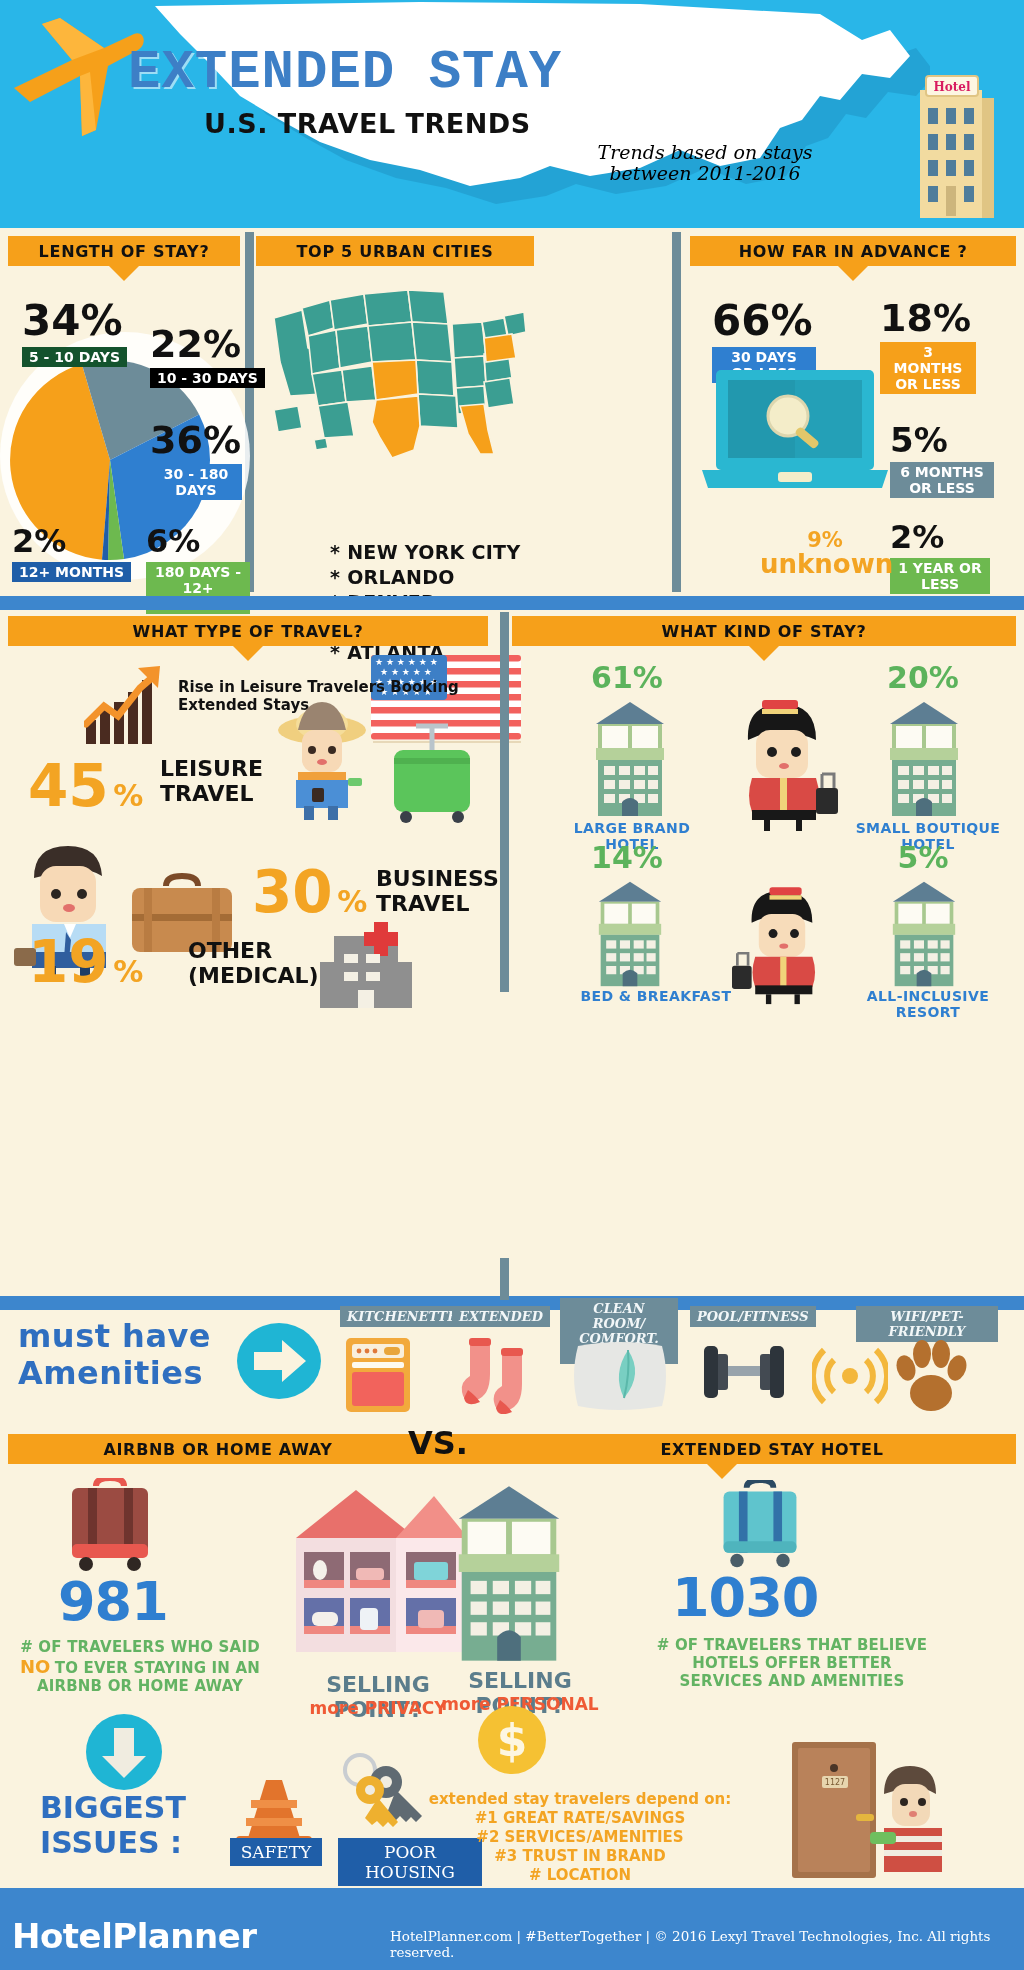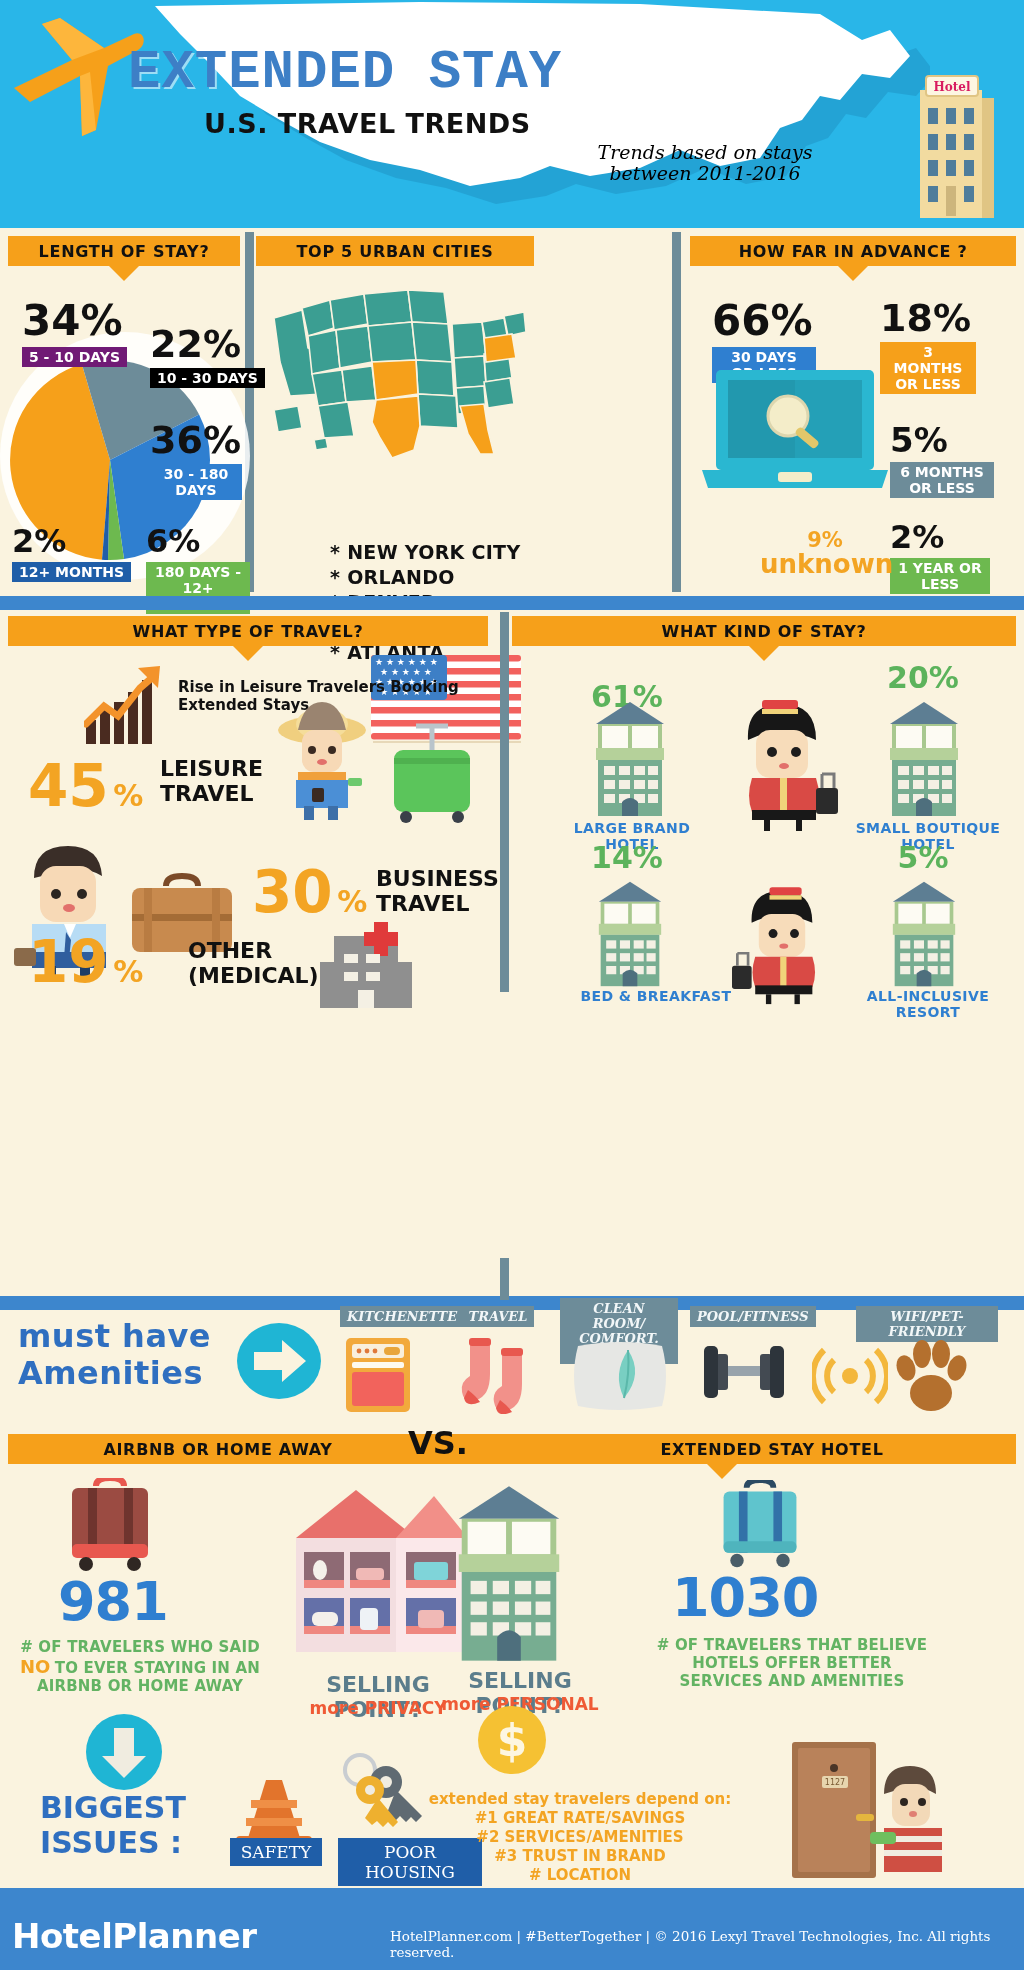--- a/index.html
+++ b/index.html
@@ -207,21 +207,21 @@
         <path d="M0 0 L-28.2 -95.9 A100 100 0 0 1 89.1 -45.4 Z" fill="#6d8c99"></path>
         <path d="M0 0 L89.1 -45.4 A100 100 0 0 1 14 99.0 Z" fill="#2f7fd0"></path>
         <path d="M0 0 L14 99.0 A100 100 0 0 1 -2 99.98 Z" fill="#6db94f"></path>
         <path d="M0 0 L-2 99.98 A100 100 0 0 1 -8 99.7 Z" fill="#1f5ea8"></path>
       </g>
     </svg>
   </div>
 
   <div class="pos" style="left:22px; top:296px;">
     <div class="pct" style="font-size:42px;">34%</div>
-    <div class="chip" style="background:#701a75; margin-top:2px;">5 - 10 DAYS</div>
+    <div class="chip" style="background:#14532d; margin-top:2px;">5 - 10 DAYS</div>
   </div>
 
   <div class="pos" style="left:150px; top:322px;">
     <div class="pct" style="font-size:38px;">22%</div>
     <div class="chip" style="background:#000000; margin-top:2px;">10 - 30 DAYS</div>
   </div>
 
   <div class="pos" style="left:150px; top:418px;">
     <div class="pct" style="font-size:38px;">36%</div>
     <div class="chip" style="background:#2f7fd0; margin-top:2px; width:92px;">30 - 180 DAYS</div>
@@ -447,21 +447,21 @@
       <rect x="28" y="54" width="14" height="9"></rect>
         <rect x="50" y="54" width="14" height="9"></rect>
       <rect x="42" y="72" width="16" height="18"></rect>
     </g>
   </svg>
 
   <div class="obar" style="left:512px; top:616px; width:504px;">
     <span>WHAT KIND OF STAY?</span>
   </div>
 
-  <div class="pos" style="left:572px; top:660px; width:110px; text-align:center;margin-top:19px;">
+  <div class="pos" style="left:572px; top:660px; width:110px; text-align:center;">
     <div class="green-pct">61%</div>
   </div>
   <svg style="position:absolute;left:586px;top:698px;width:88px;height:120px;" viewBox="0 0 88 120">
     <path d="M10 26 L44 4 L78 26 Z" fill="#5d7e93"></path>
     <rect x="12" y="26" width="64" height="28" fill="#a8c88f"></rect>
     <rect x="16" y="28" width="26" height="22" fill="#fdfbf3"></rect>
       <rect x="46" y="28" width="26" height="22" fill="#fdfbf3"></rect>
     <rect x="10" y="50" width="68" height="12" fill="#b5d19a"></rect>
     <rect x="12" y="62" width="64" height="56" fill="#77ad91"></rect>
     <g fill="#f4f0e4">
@@ -621,21 +621,21 @@
     <rect x="10" y="10" width="52" height="14" rx="3" fill="#f9efdc"></rect>
     <circle cx="17" cy="17" r="2.4" fill="#e0783a"></circle>
       <circle cx="25" cy="17" r="2.4" fill="#e0783a"></circle>
     <circle cx="33" cy="17" r="2.4" fill="#e0783a"></circle>
     <rect x="42" y="13" width="16" height="8" rx="4" fill="#e8a53c"></rect>
     <rect x="10" y="28" width="52" height="6" rx="2" fill="#fdfaf0"></rect>
     <rect x="10" y="38" width="52" height="34" rx="3" fill="#f2635c"></rect>
   </svg>
 
   <div class="pos" style="left:452px; top:1306px; width:92px; text-align:center;">
-    <span class="amen-lbl">TRAVEL</span>
+    <span class="amen-lbl">EXTENDED</span>
   </div>
   <svg style="position:absolute;left:458px;top:1334px;width:80px;height:80px;" viewBox="0 0 80 80">
     <path d="M12 6 h20 v34 q0 22 -14 26 q-12 4 -14 -8 q-2 -10 8 -16 z" fill="#f2918a"></path>
     <rect x="11" y="4" width="22" height="8" rx="3" fill="#e8584f"></rect>
     <path d="M10 56 q8 6 12 12 q-14 6 -16 -4 z" fill="#e8584f"></path>
     <path d="M44 16 h20 v34 q0 22 -14 26 q-12 4 -14 -8 q-2 -10 8 -16 z" fill="#f2918a"></path>
     <rect x="43" y="14" width="22" height="8" rx="3" fill="#e8584f"></rect>
     <path d="M42 66 q8 6 12 12 q-14 6 -16 -4 z" fill="#e8584f"></path>
   </svg>
 

